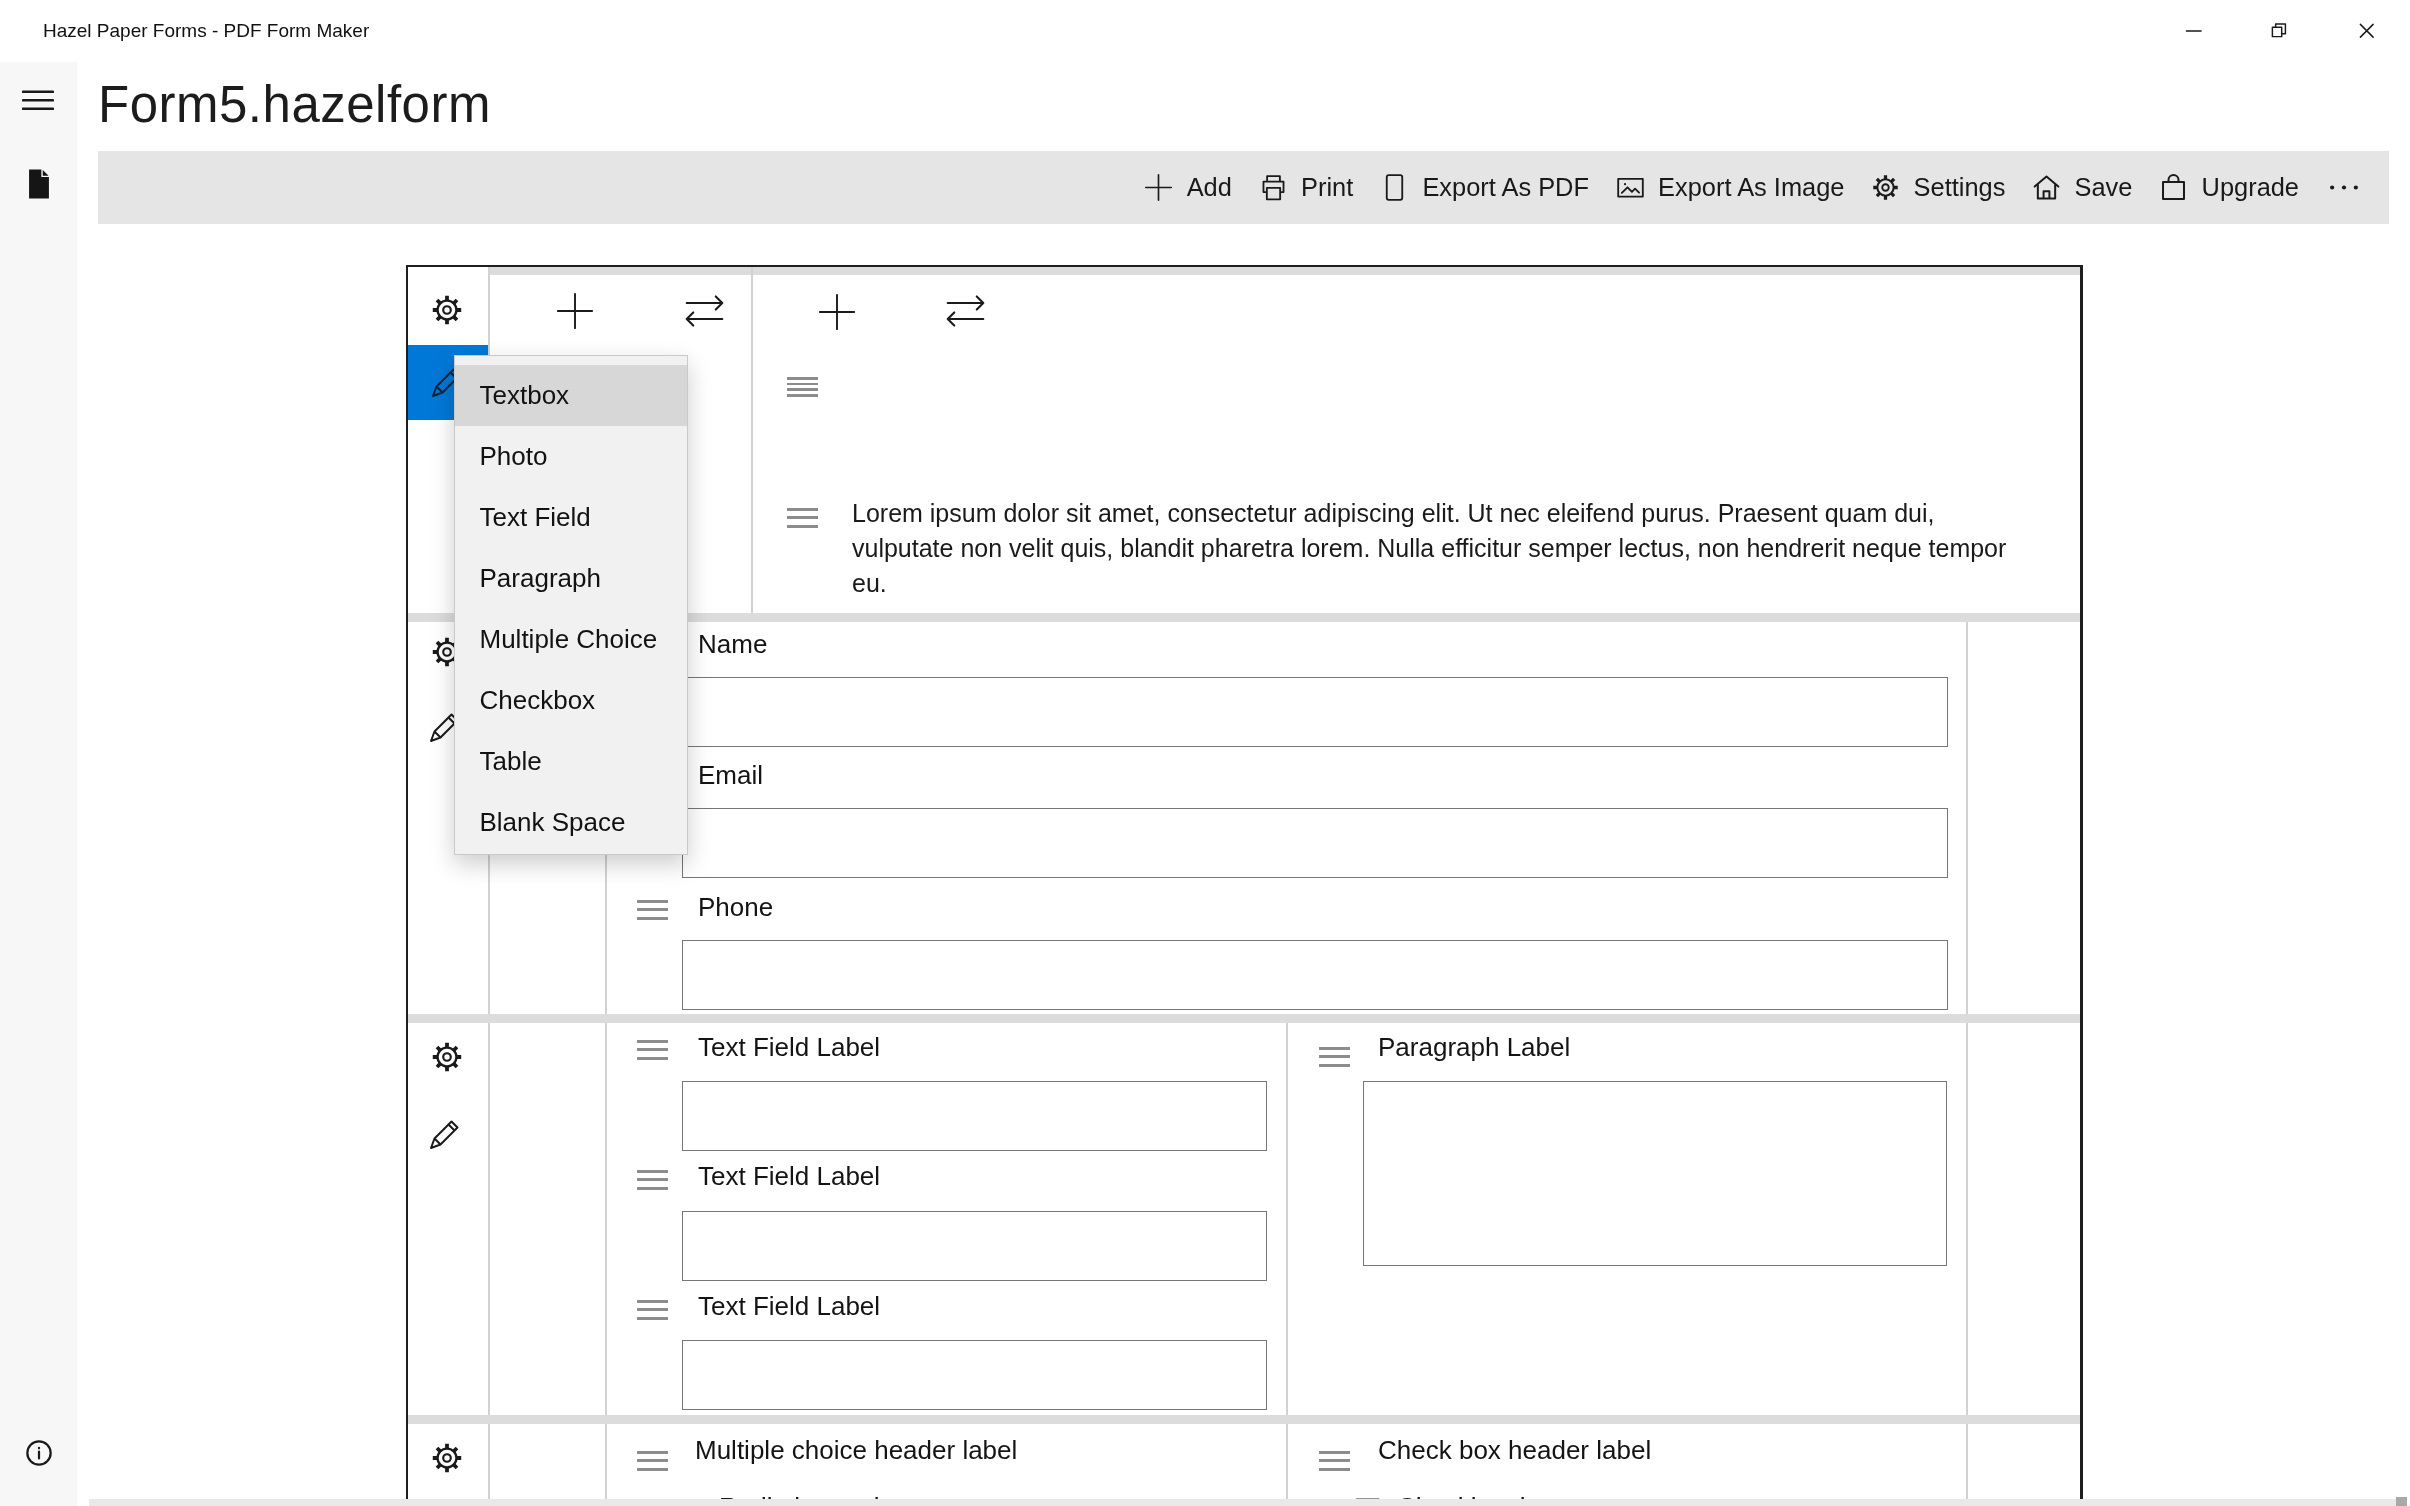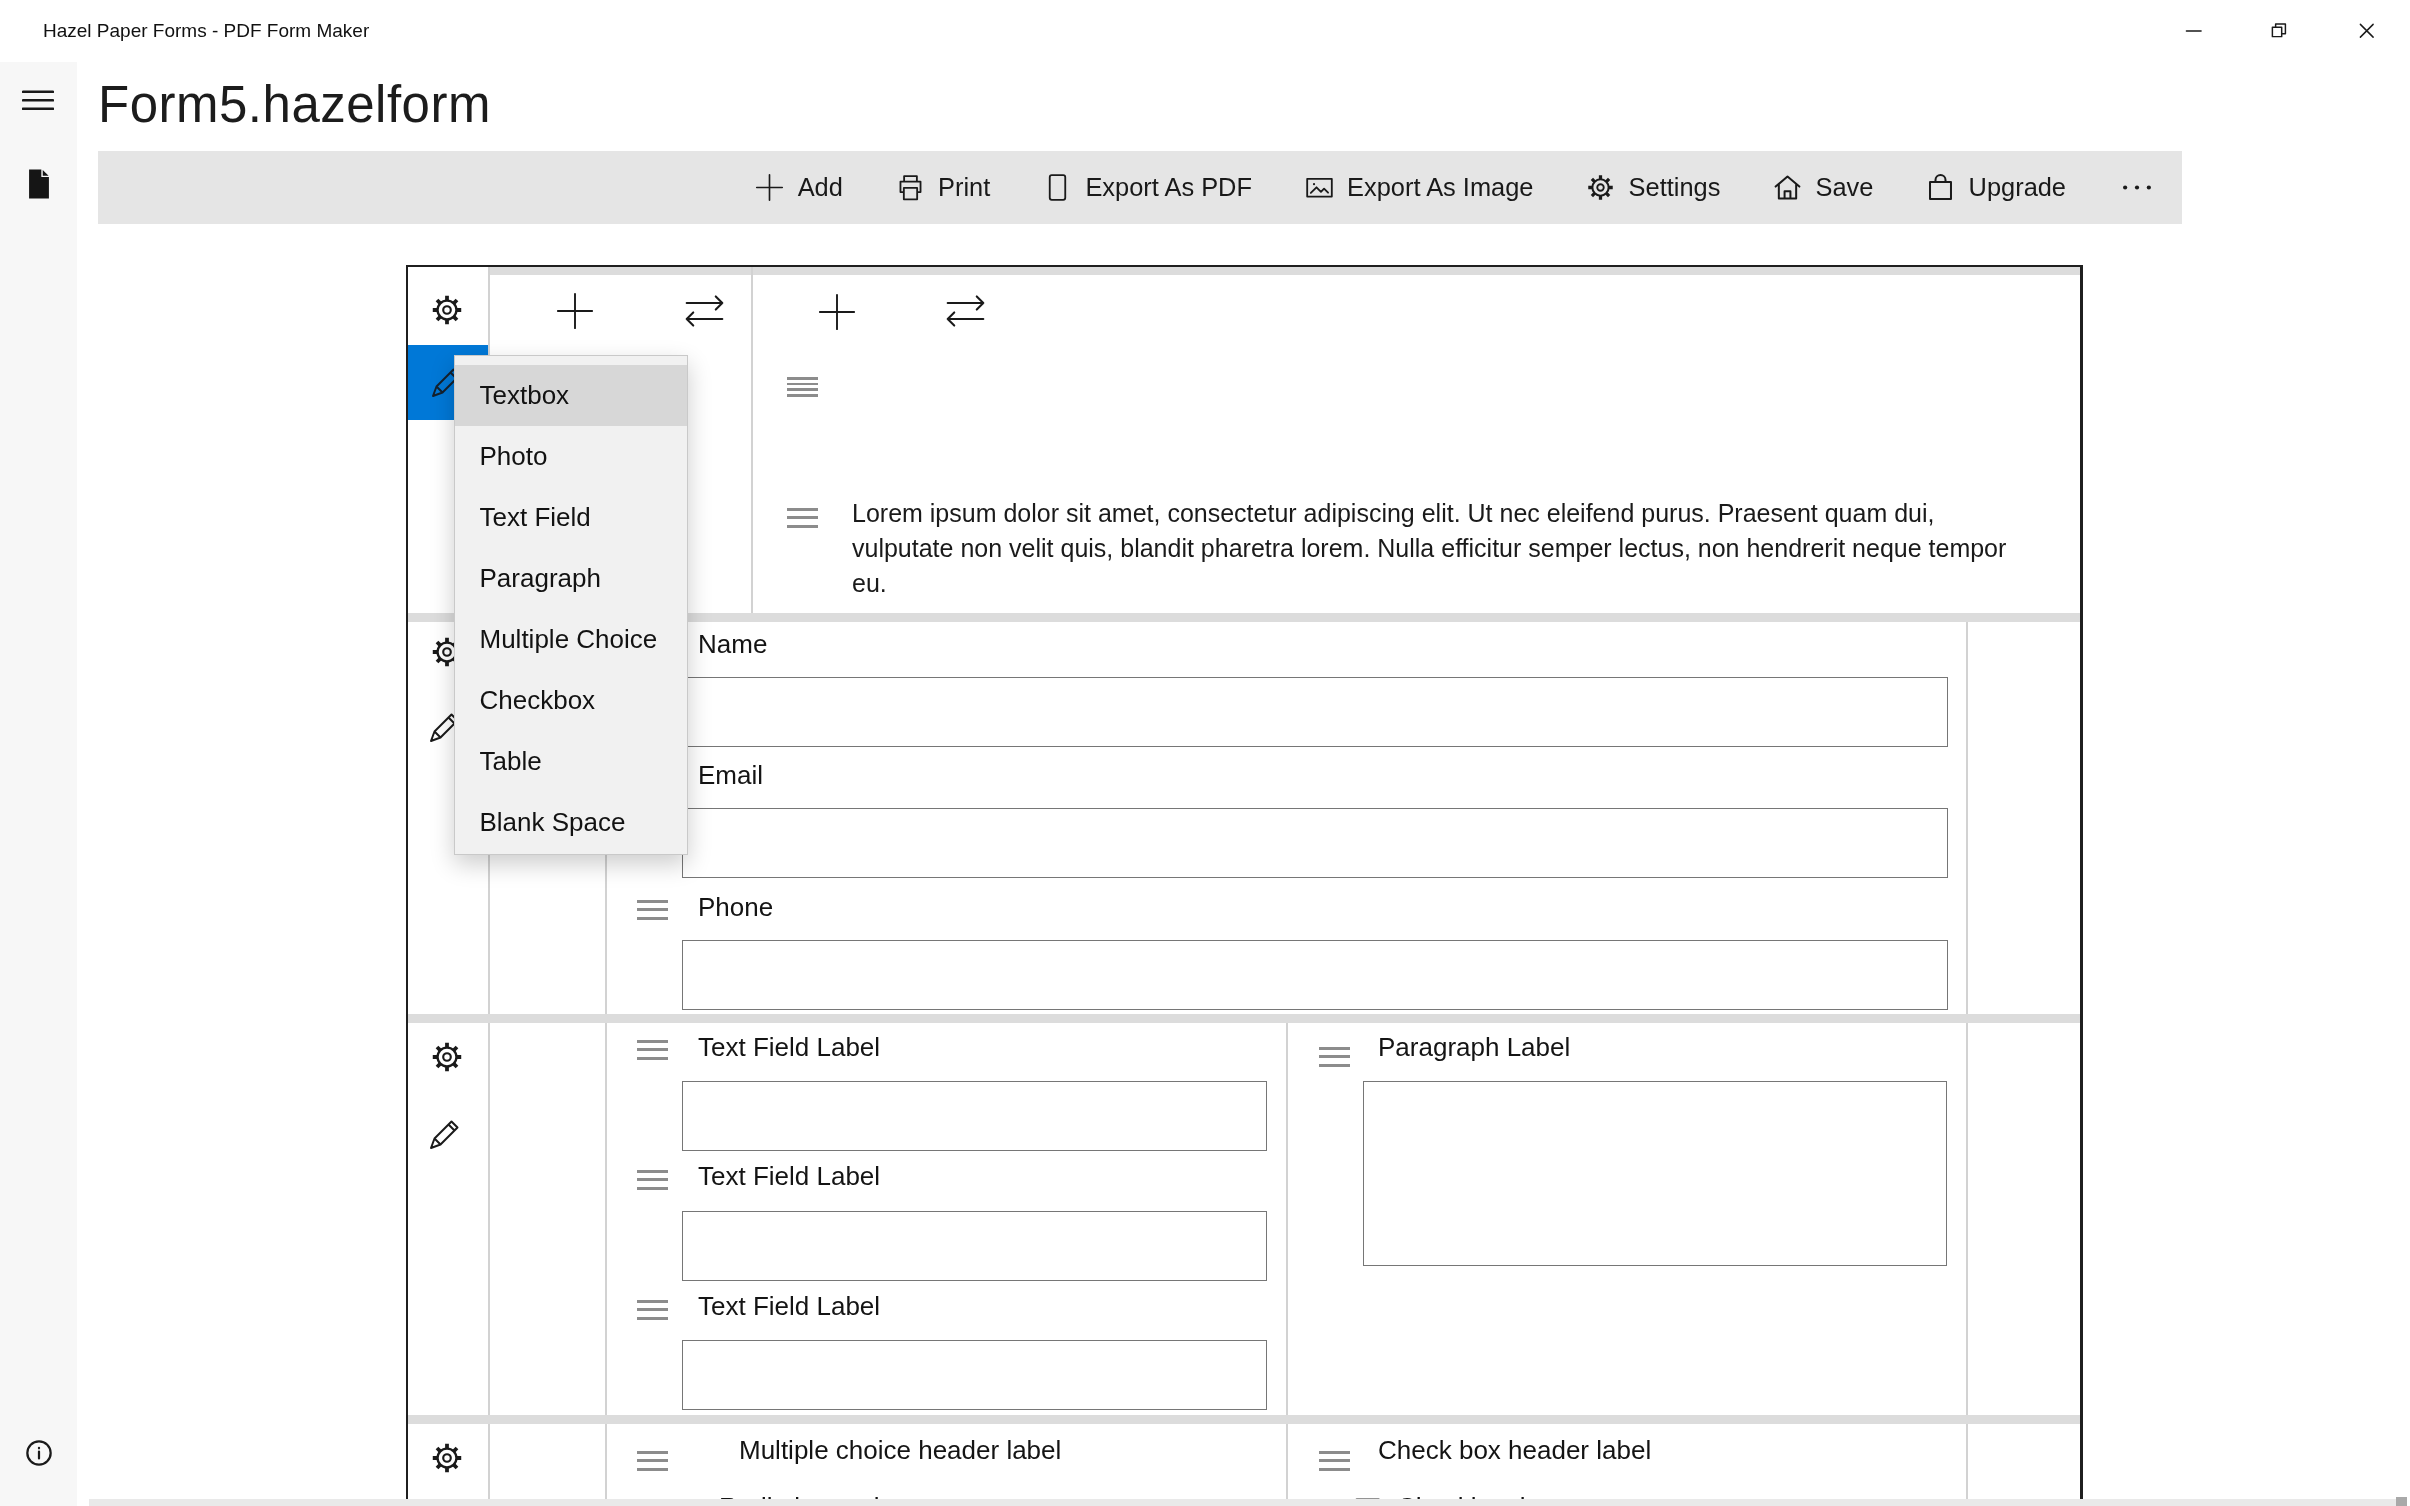--- a/index.html
+++ b/index.html
@@ -10,21 +10,21 @@
   .tb-title{position:absolute;left:43px;top:0;height:62px;line-height:62px;font-size:19px;color:#111;}
   .wbtn{position:absolute;top:0;width:56px;height:62px;display:flex;align-items:center;justify-content:center;cursor:default;}
   .wbtn .icon{width:23.5px;height:23.5px;}
   .accent-sliver{position:absolute;left:0;top:72px;width:4.7px;height:26px;background:#00b7c3;}
   
   .rail{position:absolute;left:0;top:62px;width:77px;height:1444px;background:#f7f7f7;}
   .rail .icon-btn{position:absolute;}
   
   .doc-title{position:absolute;left:98px;top:75px;font-size:51px;font-weight:300;color:#1c1c1c;letter-spacing:0.5px;}
   
-  .toolbar{position:absolute;left:98px;top:151px;width:2084px;height:73px;background:#e5e5e5;display:flex;align-items:center;justify-content:flex-end;gap:52px;padding-right:26px;box-sizing:border-box;}
+  .toolbar{position:absolute;left:98px;top:151px;width:2291px;height:73px;background:#e5e5e5;display:flex;align-items:center;justify-content:flex-end;gap:26px;padding-right:26px;box-sizing:border-box;}
   .tool-btn{display:flex;align-items:center;gap:12.2px;cursor:pointer;}
   .tool-btn .icon{width:31px;height:31px;}
   .tool-btn .tlabel{font-size:25.4px;color:#191919;white-space:nowrap;}
   .tool-more .icon{width:38px;height:31px;}
   
   .icon svg{width:100%;height:100%;display:block;fill:none;stroke:#1a1a1a;stroke-width:1.5;stroke-linecap:round;stroke-linejoin:round;}
   
   .form{position:absolute;left:406px;top:265px;width:1672px;height:1242px;background:#ffffff;border-top:2.8px solid #1f1f1f;border-left:2.8px solid #1f1f1f;border-right:3.8px solid #1f1f1f;box-sizing:content-box;}
   .vline{position:absolute;width:1.9px;background:#d2d2d2;}
   .sep{position:absolute;left:0;width:1672px;height:8.5px;background:#dcdcdc;}
@@ -349,21 +349,21 @@
             <g stroke-width="4.2" stroke-linecap="butt">
               <path d="M20 4.2 V9 M20 31 V35.8 M4.2 20 H9 M31 20 H35.8 M8.9 8.9 l3.4 3.4 M27.7 12.3 l3.4 -3.4 M8.9 31.1 l3.4 -3.4 M27.7 27.7 l3.4 3.4"></path>
             </g>
           </svg></span></div>
 
     <div class="h3bars" style="left:229px;top:1184px;">
         <i></i>
         <i></i>
         <i></i>
       </div>
-    <div class="flabel" style="left:287px;top:1169px;margin-left:44px;">Multiple choice header label</div>
+    <div class="flabel" style="left:287px;top:1169px;">Multiple choice header label</div>
     <div class="radio-glyph" style="left:267px;top:1232px;">
         <span class="icon" style="display:block;width:25.4px;height:25.4px;">
           <svg viewBox="0 0 27 27">
             <circle cx="13.5" cy="13.5" r="11.8" stroke-width="2.6" stroke="#2b2b2b"></circle>
           </svg>
         </span>
       </div>
     <div class="flabel" style="left:311px;top:1226px;">Radio button item</div>
 
     <div class="h3bars" style="left:911px;top:1184px;">

